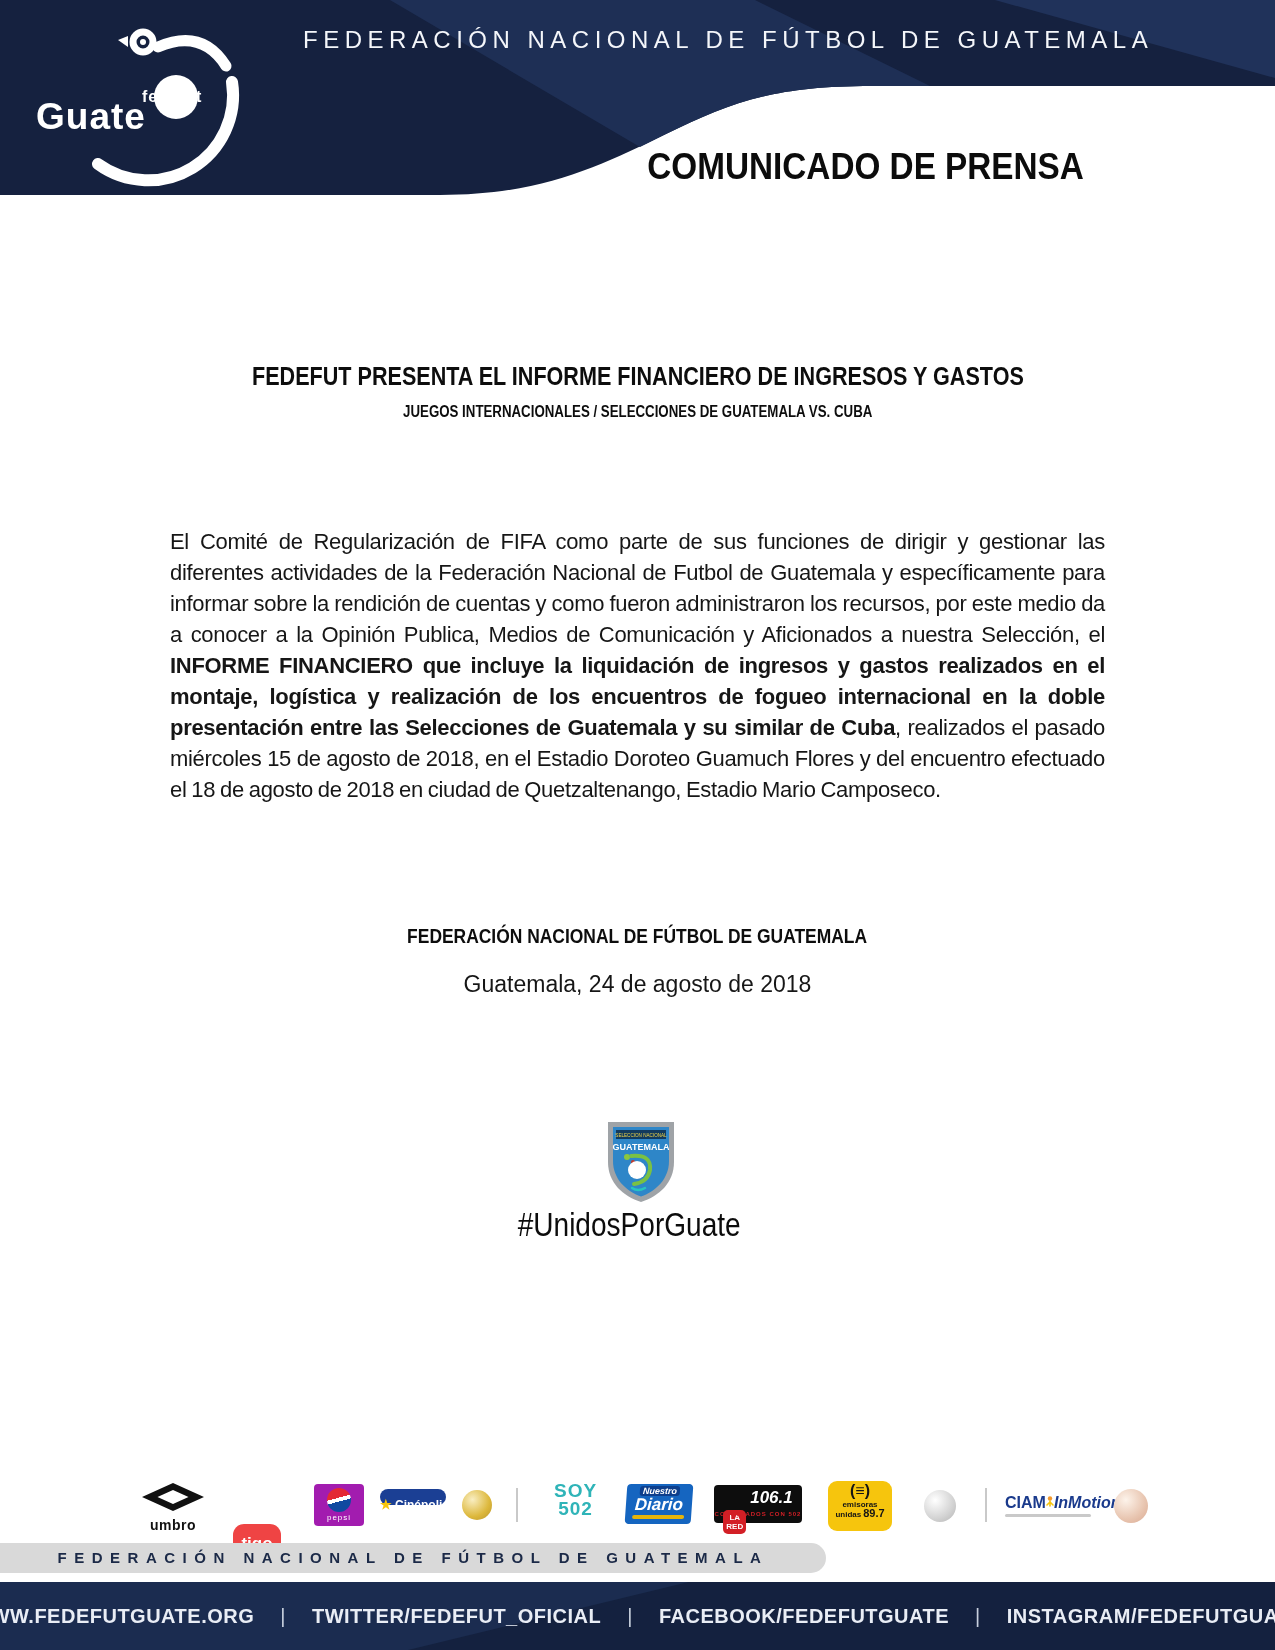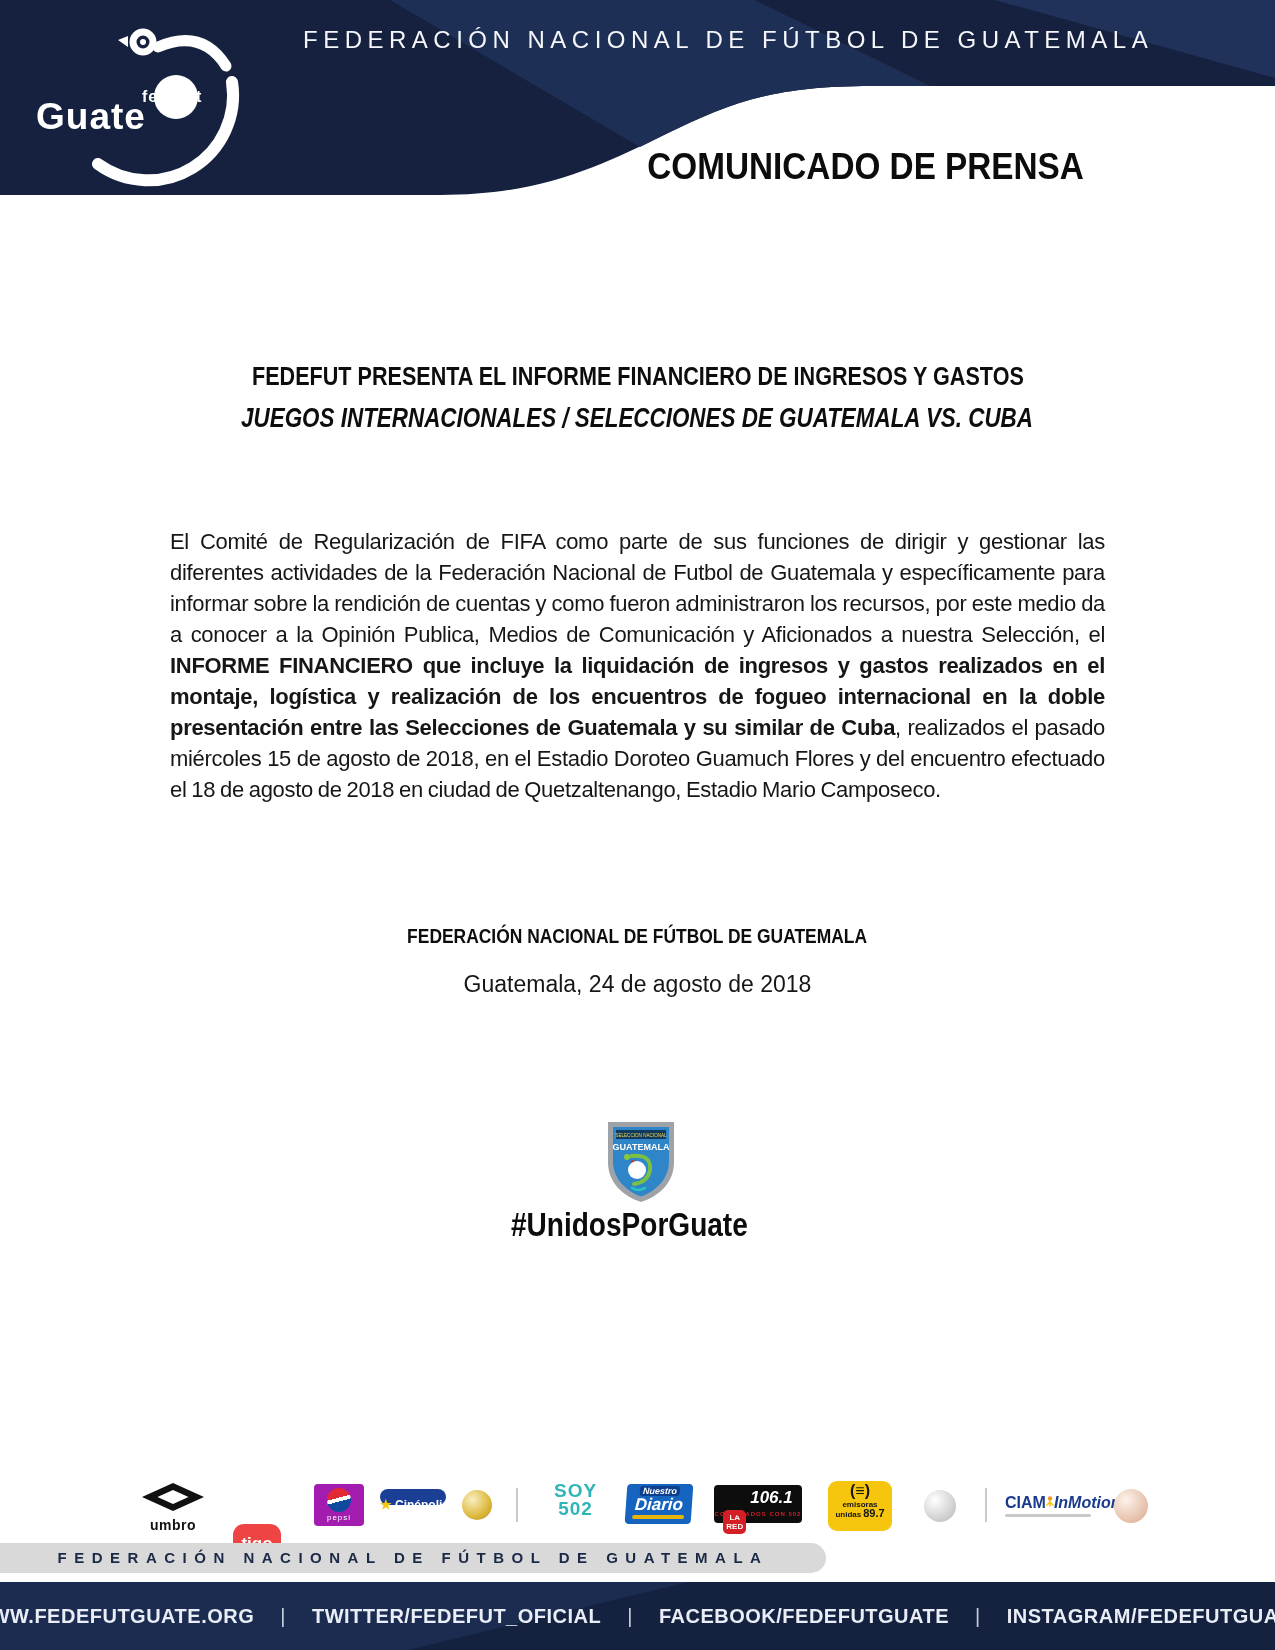--- a/index.html
+++ b/index.html
@@ -11,28 +11,28 @@
       letter-spacing:5.5px;font-weight:400;white-space:nowrap;}
   .logo-fedefut{position:absolute;top:88px;left:142px;color:#fff;font-size:16px;font-weight:700;letter-spacing:1px;}
   .logo-guate{position:absolute;top:96px;left:36px;color:#fff;font-size:37px;font-weight:700;letter-spacing:1px;}
   .comunicado{position:absolute;top:146px;left:560px;width:612px;text-align:center;
       font-size:37px;font-weight:700;color:#0c0c0c;white-space:nowrap;}
   .comunicado span{display:inline-block;transform:scaleX(0.90);transform-origin:center;}
   
   .h-doc{position:absolute;left:0;width:1275px;text-align:center;font-weight:700;color:#0d0d0d;white-space:nowrap;}
   .h-doc span{display:inline-block;transform:scaleX(0.83);transform-origin:center;}
   .h1{top:337px;font-size:26px;margin-top:24px;}
-  .h2{top:403px;font-size:27px;font-style:italic;}
+  .h2{top:403px;font-size:16px;}
   .para{position:absolute;top:526px;left:170px;width:935px;text-align:justify;
       font-size:22px;line-height:31px;color:#161616;letter-spacing:-0.3px;word-spacing:-1px;}
   .para b{font-weight:700;}
   .org-line{top:924px;font-size:21px;}
   .date-line{position:absolute;top:971px;left:0;width:1275px;text-align:center;font-size:23px;color:#161616;}
   .hashtag{position:absolute;top:1206px;left:0;width:1258px;text-align:center;
-      font-size:33px;font-weight:700;color:#0c0c0c;}
+      font-size:33px;font-weight:400;color:#0c0c0c;}
   .hashtag span{display:inline-block;transform:scaleX(0.85);transform-origin:center;}
   .shield{position:absolute;left:604px;top:1118px;}
   
   .sp{position:absolute;}
   .sp-sep{width:2px;height:34px;background:#c9c9c9;}
   .umbro{left:138px;top:1483px;width:70px;text-align:center;}
   .umbro .txt{font-size:14px;font-weight:700;color:#111;margin-top:2px;letter-spacing:0.5px;}
   .tigo{left:233px;top:1484px;width:48px;height:46px;background:#ef4444;border-radius:11px;
       color:#fff;font-size:17px;font-weight:700;text-align:center;line-height:40px;margin-top:40px;}
   .pepsi{left:314px;top:1484px;width:50px;height:42px;background:#a21caf;border-radius:4px;

